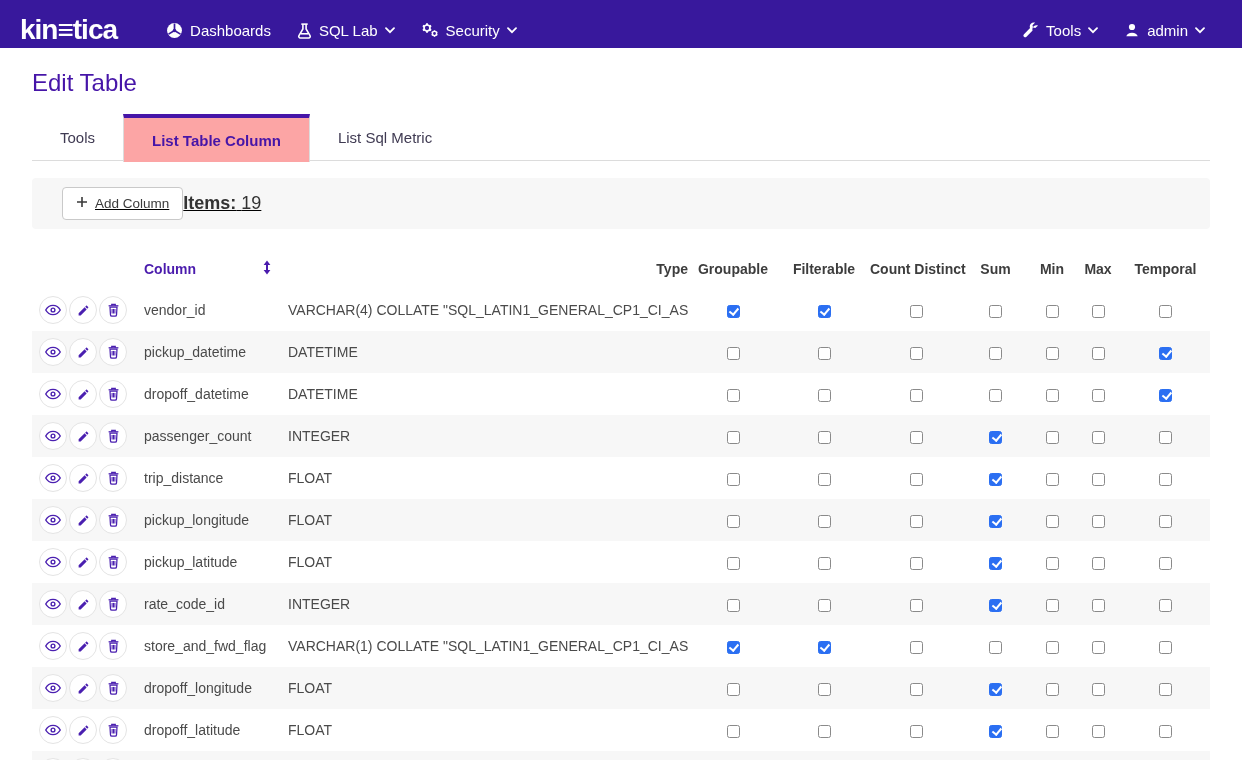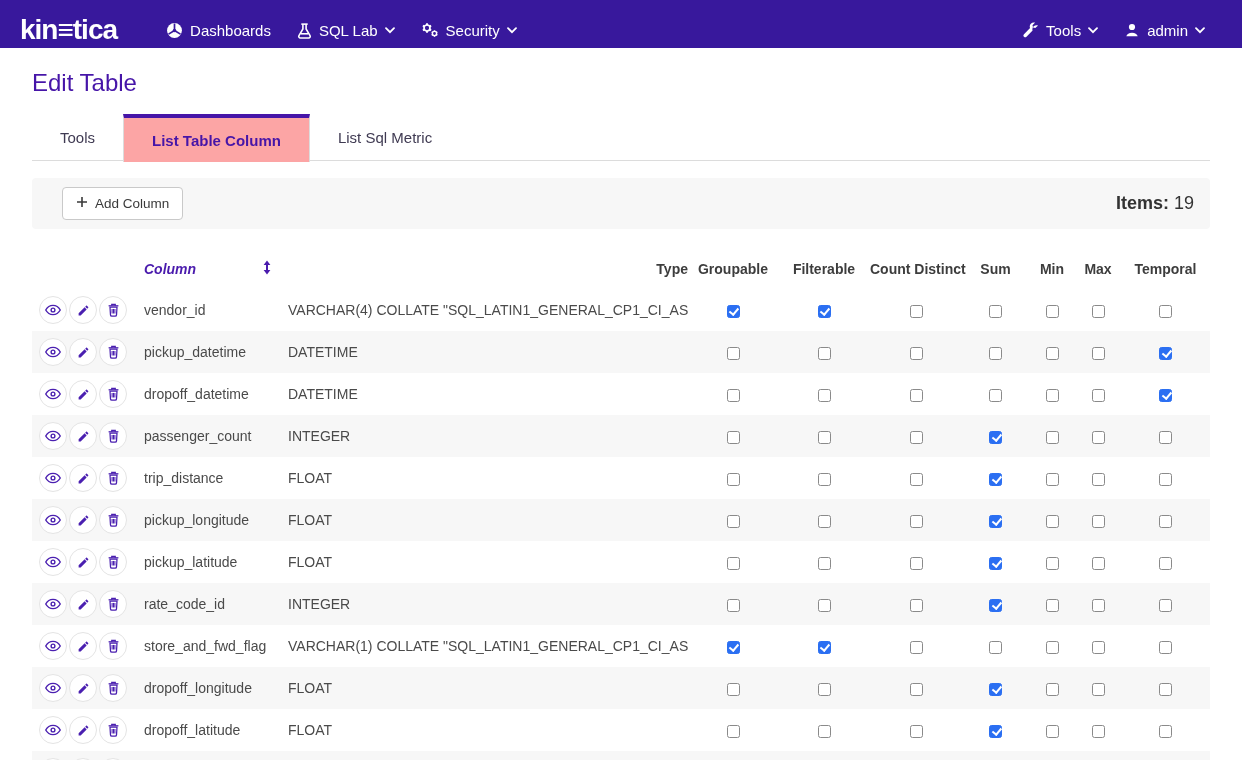--- a/index.html
+++ b/index.html
@@ -24,32 +24,32 @@
   .tabs { display:flex; margin-top:17px; border-bottom:1px solid var(--tab-border,#dcdcdc); height:47px; }
   .tab { display:flex; align-items:center; padding:0 28px; font-size:15px; color:#3f3a52;
     cursor:pointer; height:47px; }
   .tab.active { font-weight:700; color:var(--accent,#4615a8); background:#fca5a5;
     border-top:4px solid var(--accent,#4615a8);
     border-left:1px solid var(--tab-border,#dcdcdc); border-right:1px solid var(--tab-border,#dcdcdc);
     height:48px; margin-bottom:-1px; }
 
   
   .toolbar { margin-top:17px; height:51px; background:var(--panel-bg,#f7f7f7); border-radius:4px;
-    display:flex; align-items:center; justify-content:space-between; padding:0 16px 0 30px; }
+    display:flex; align-items:center; padding:0 16px 0 30px;text-decoration:underline; }
   .add-btn { display:flex; align-items:center; gap:7px; height:33px; padding:0 13px;
     background:#fff; border:1px solid #c9c9c9; border-radius:4px; font-size:13.5px; color:#3a3a3a;
     cursor:pointer; font-family:inherit; }
   .items-info { font-size:18px; color:#333; }
   .items-info .lbl { font-weight:700; }
 
   
   table { width:100%; border-collapse:collapse; table-layout:fixed; margin-top:20px; }
   thead th { height:40px; font-size:14px; font-weight:700; color:var(--header-text,#3d3d3d);
     text-align:center; white-space:nowrap; vertical-align:middle; }
-  th.th-col { text-align:right; color:var(--link-purple,#4a1bad); cursor:pointer;font-style:italic; }
+  th.th-col { text-align:right; color:var(--link-purple,#4a1bad); cursor:pointer; }
   th.th-col .thwrap { display:flex; align-items:center; justify-content:space-between; padding-right:16px; }
   th.th-type { text-align:right; }
   tbody tr { height:42px; }
   tbody tr:nth-child(even) { background:var(--stripe,#f7f7f7); }
   td { vertical-align:middle; font-size:14px; color:var(--cell-text,#4a4a4a); }
   td.cell-check { text-align:center; }
   .actions { display:flex; gap:2px; padding-left:7px; }
   .icon-btn { width:28px; height:28px; border-radius:50%; border:1px solid #e4e4e4; background:#fff;
     display:flex; align-items:center; justify-content:center; cursor:pointer; padding:0; }
   .icon-btn svg { display:block; }

